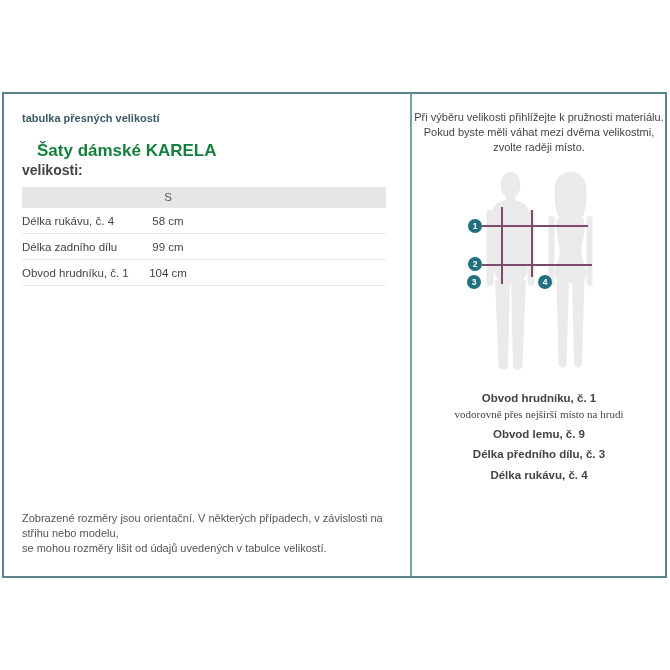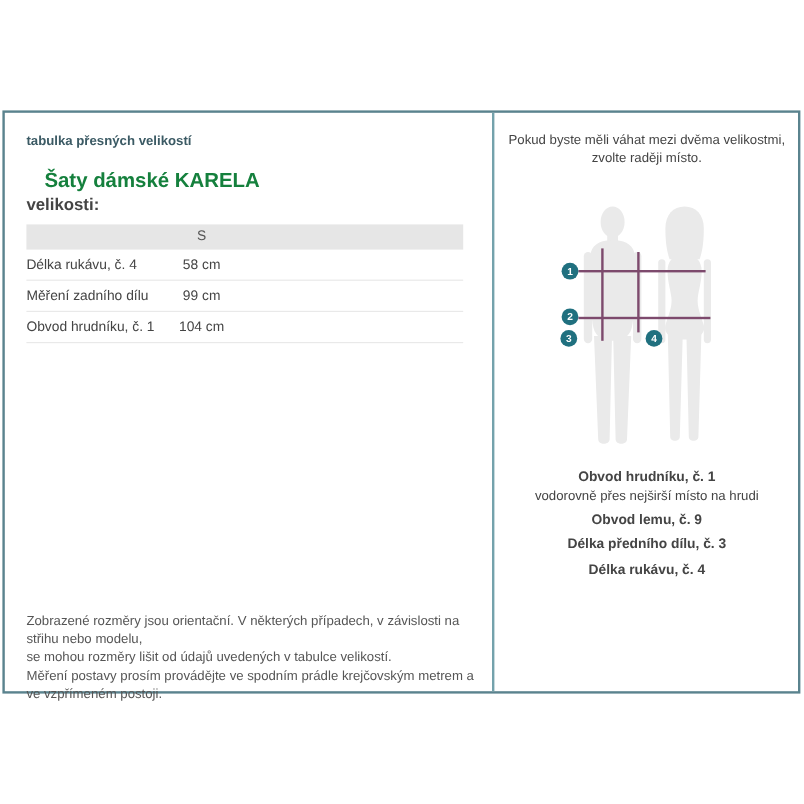--- a/index.html
+++ b/index.html
@@ -53,21 +53,21 @@
     z-index:3;
   }
   .badge-1{left:468px;top:219px;}
   .badge-2{left:468px;top:257px;}
   .badge-3{left:467px;top:275px;}
   .badge-4{left:538px;top:275px;}
   .measure-label{
     position:absolute;left:412px;width:254px;text-align:center;color:#444;
     font-size:11.5px;font-weight:bold;line-height:13px;
   }
-  .measure-label.sub{font-weight:normal;font-size:11px;}
+  .measure-label.sub{font-weight:normal;font-size:11px;font-family:Liberation Serif, serif;}
   .ml-1{top:392px;}
   .ml-2{top:408px;}
   .ml-3{top:428px;}
   .ml-4{top:448px;text-align:center;}
   .ml-5{top:469px;}
 </style>
 </head>
 <body>
 
 <div class="page">
@@ -82,36 +82,36 @@
   <div class="size-table">
     <div class="thead">
       <div class="col-label"></div>
       <div class="col-size">S</div>
     </div>
     <div class="trow">
       <div class="col-label">Délka rukávu, č. 4</div>
       <div class="col-size">58 cm</div>
     </div>
     <div class="trow">
-      <div class="col-label">Měření zadního dílu</div>
+      <div class="col-label">Délka zadního dílu</div>
       <div class="col-size">99 cm</div>
     </div>
     <div class="trow">
       <div class="col-label">Obvod hrudníku, č. 1</div>
       <div class="col-size">104 cm</div>
     </div>
   </div>
 
   <div class="footnote">
     <div>Zobrazené rozměry jsou orientační. V některých případech, v závislosti na střihu nebo modelu,</div>
     <div>se mohou rozměry lišit od údajů uvedených v tabulce velikostí.</div>
-    <div>Měření postavy prosím provádějte ve spodním prádle krejčovským metrem a ve vzpřímeném postoji.</div>
   </div>
 
   <div class="intro">
+    <div>Při výběru velikosti přihlížejte k pružnosti materiálu.</div>
     <div>Pokud byste měli váhat mezi dvěma velikostmi,</div>
     <div>zvolte raději místo.</div>
   </div>
 
   <svg class="figure-svg" width="120" height="204" viewBox="0 0 120 204" fill="#eaeaea" xmlns="http://www.w3.org/2000/svg">
     <g>
       <ellipse cx="25.5" cy="15" rx="10" ry="13"></ellipse>
       <rect x="21" y="25" width="9" height="8"></rect>
       <path d="M25.5,30 C34,30 41.5,33 43.5,40 C46.5,50 45.5,64 44.5,76 C43.5,88 43,96 41.5,103 C39.5,112 32,114 25.5,114 C19,114 11.5,112 9.5,103 C8,96 7.5,88 6.5,76 C5.5,64 4.5,50 7.5,40 C9.5,33 17,30 25.5,30 Z"></path>
       <rect x="1.5" y="40" width="7" height="76" rx="3.5"></rect>

